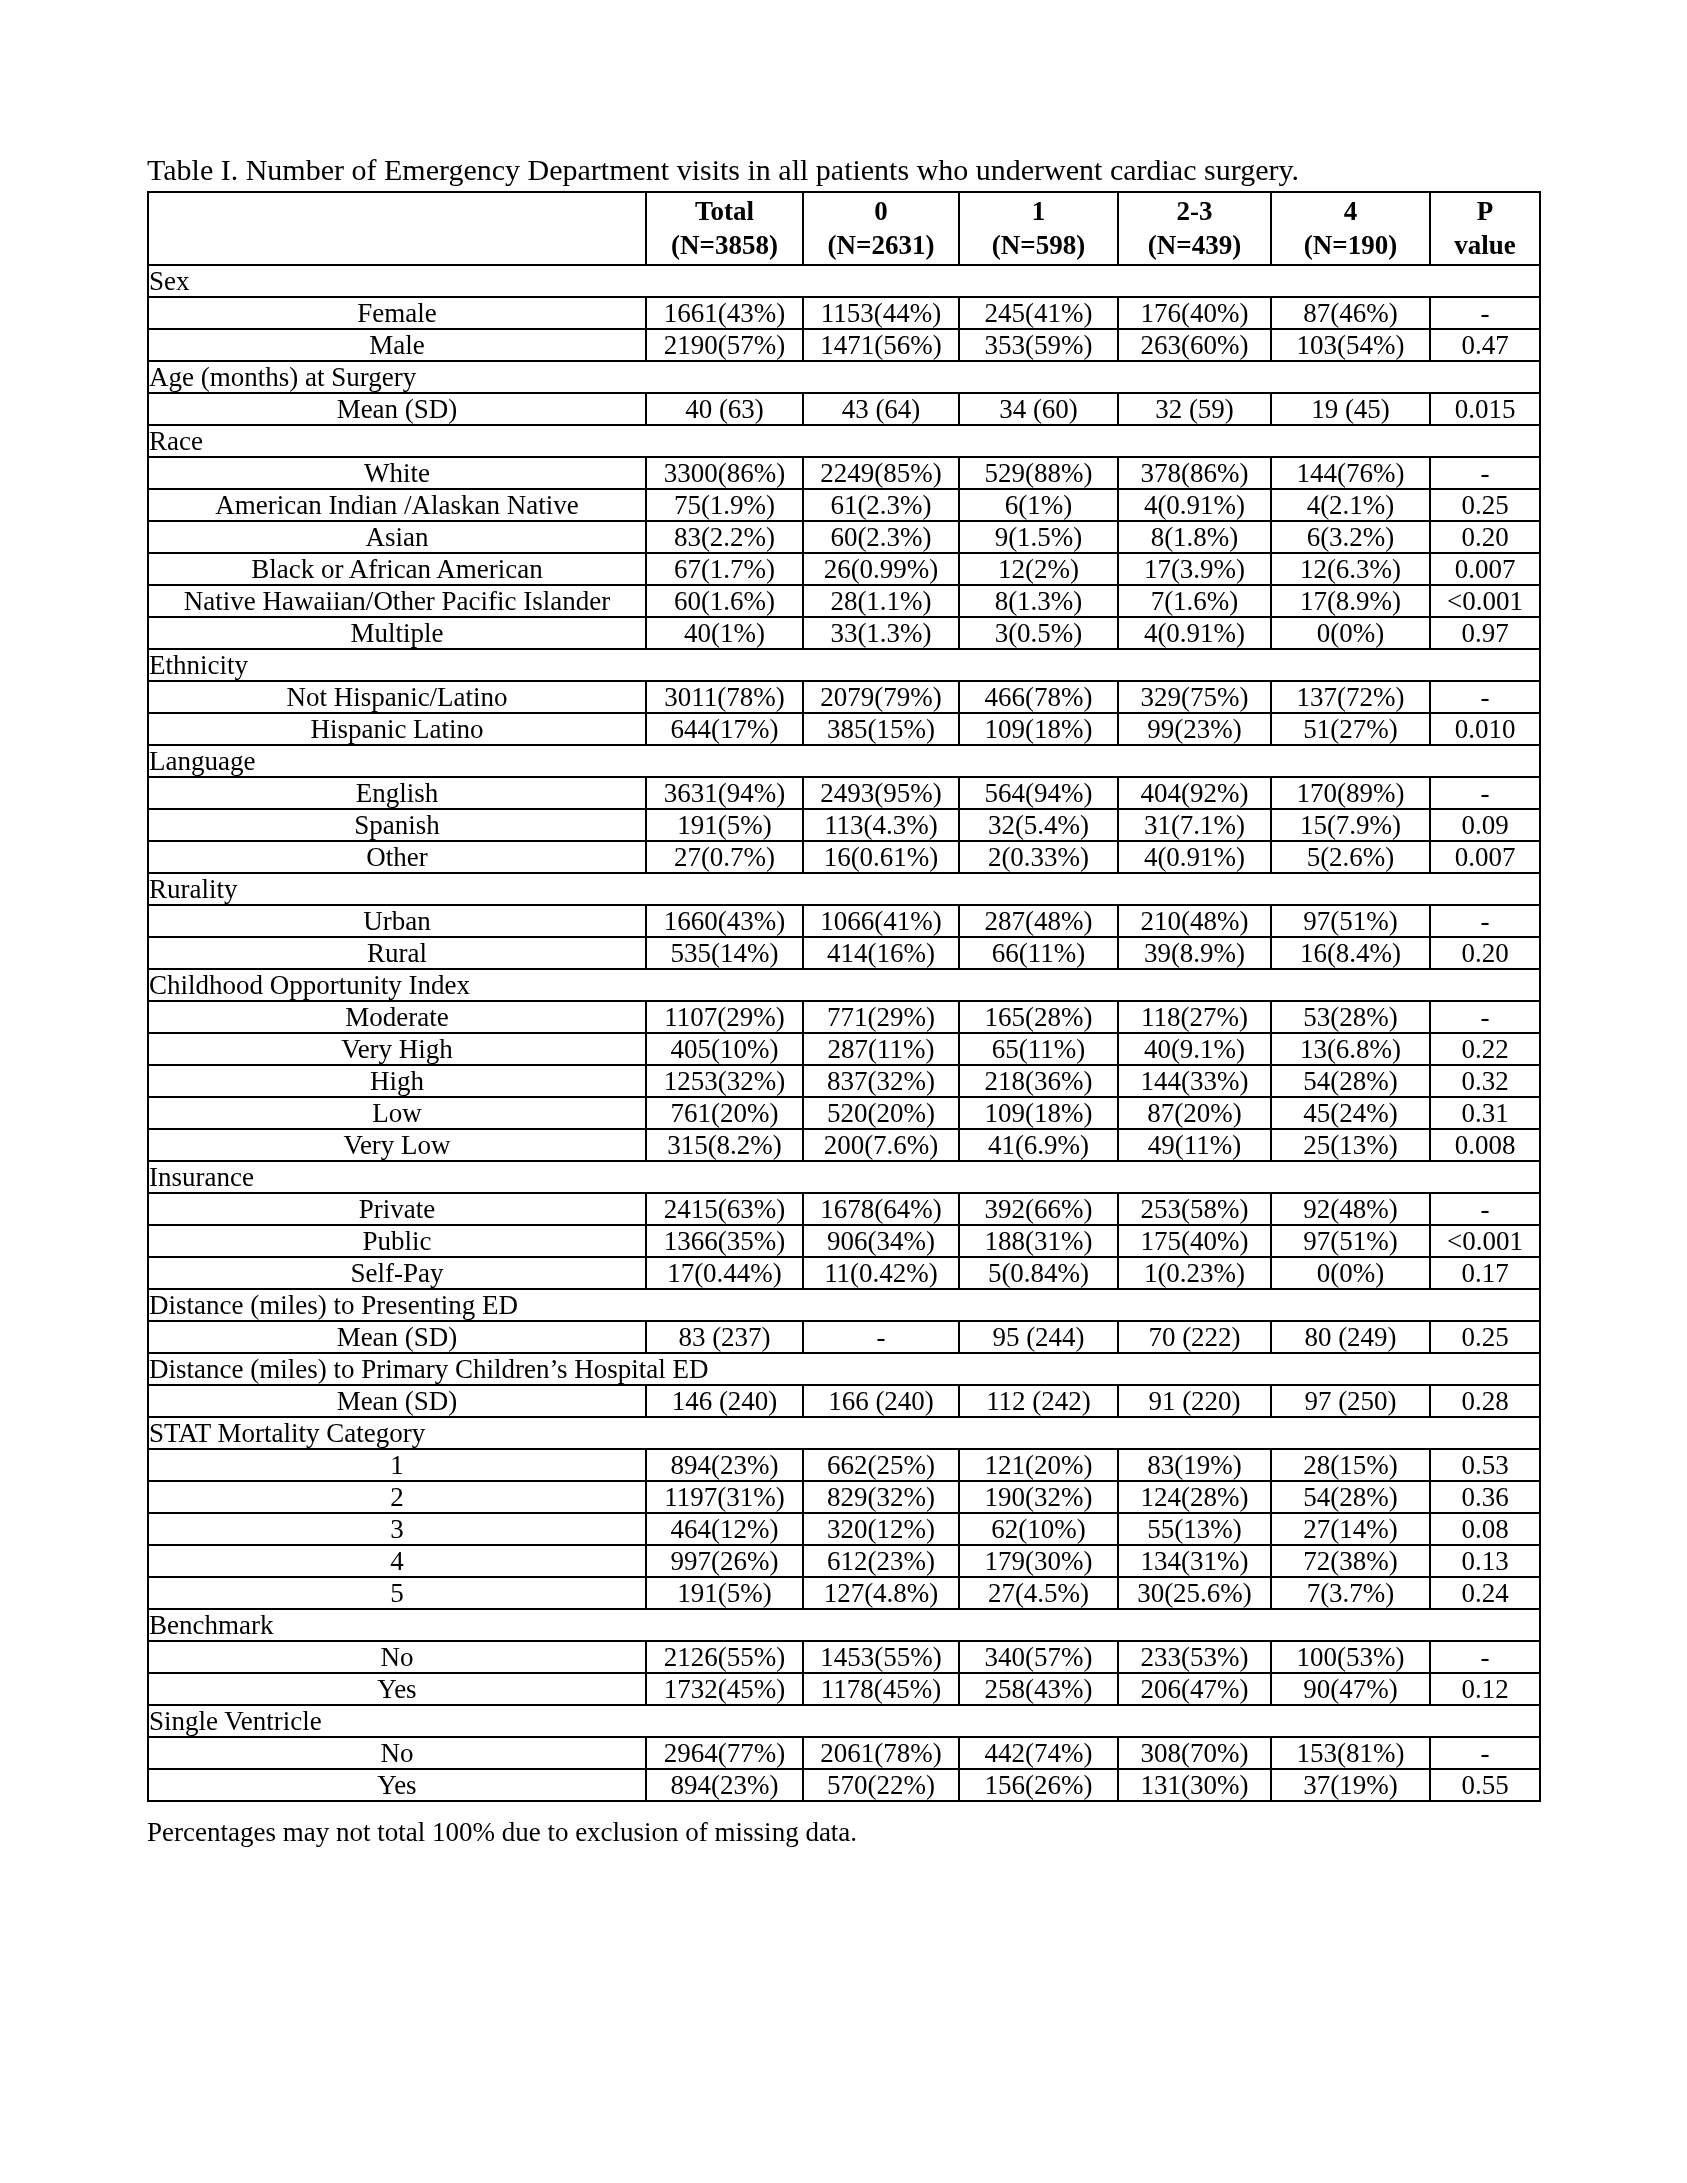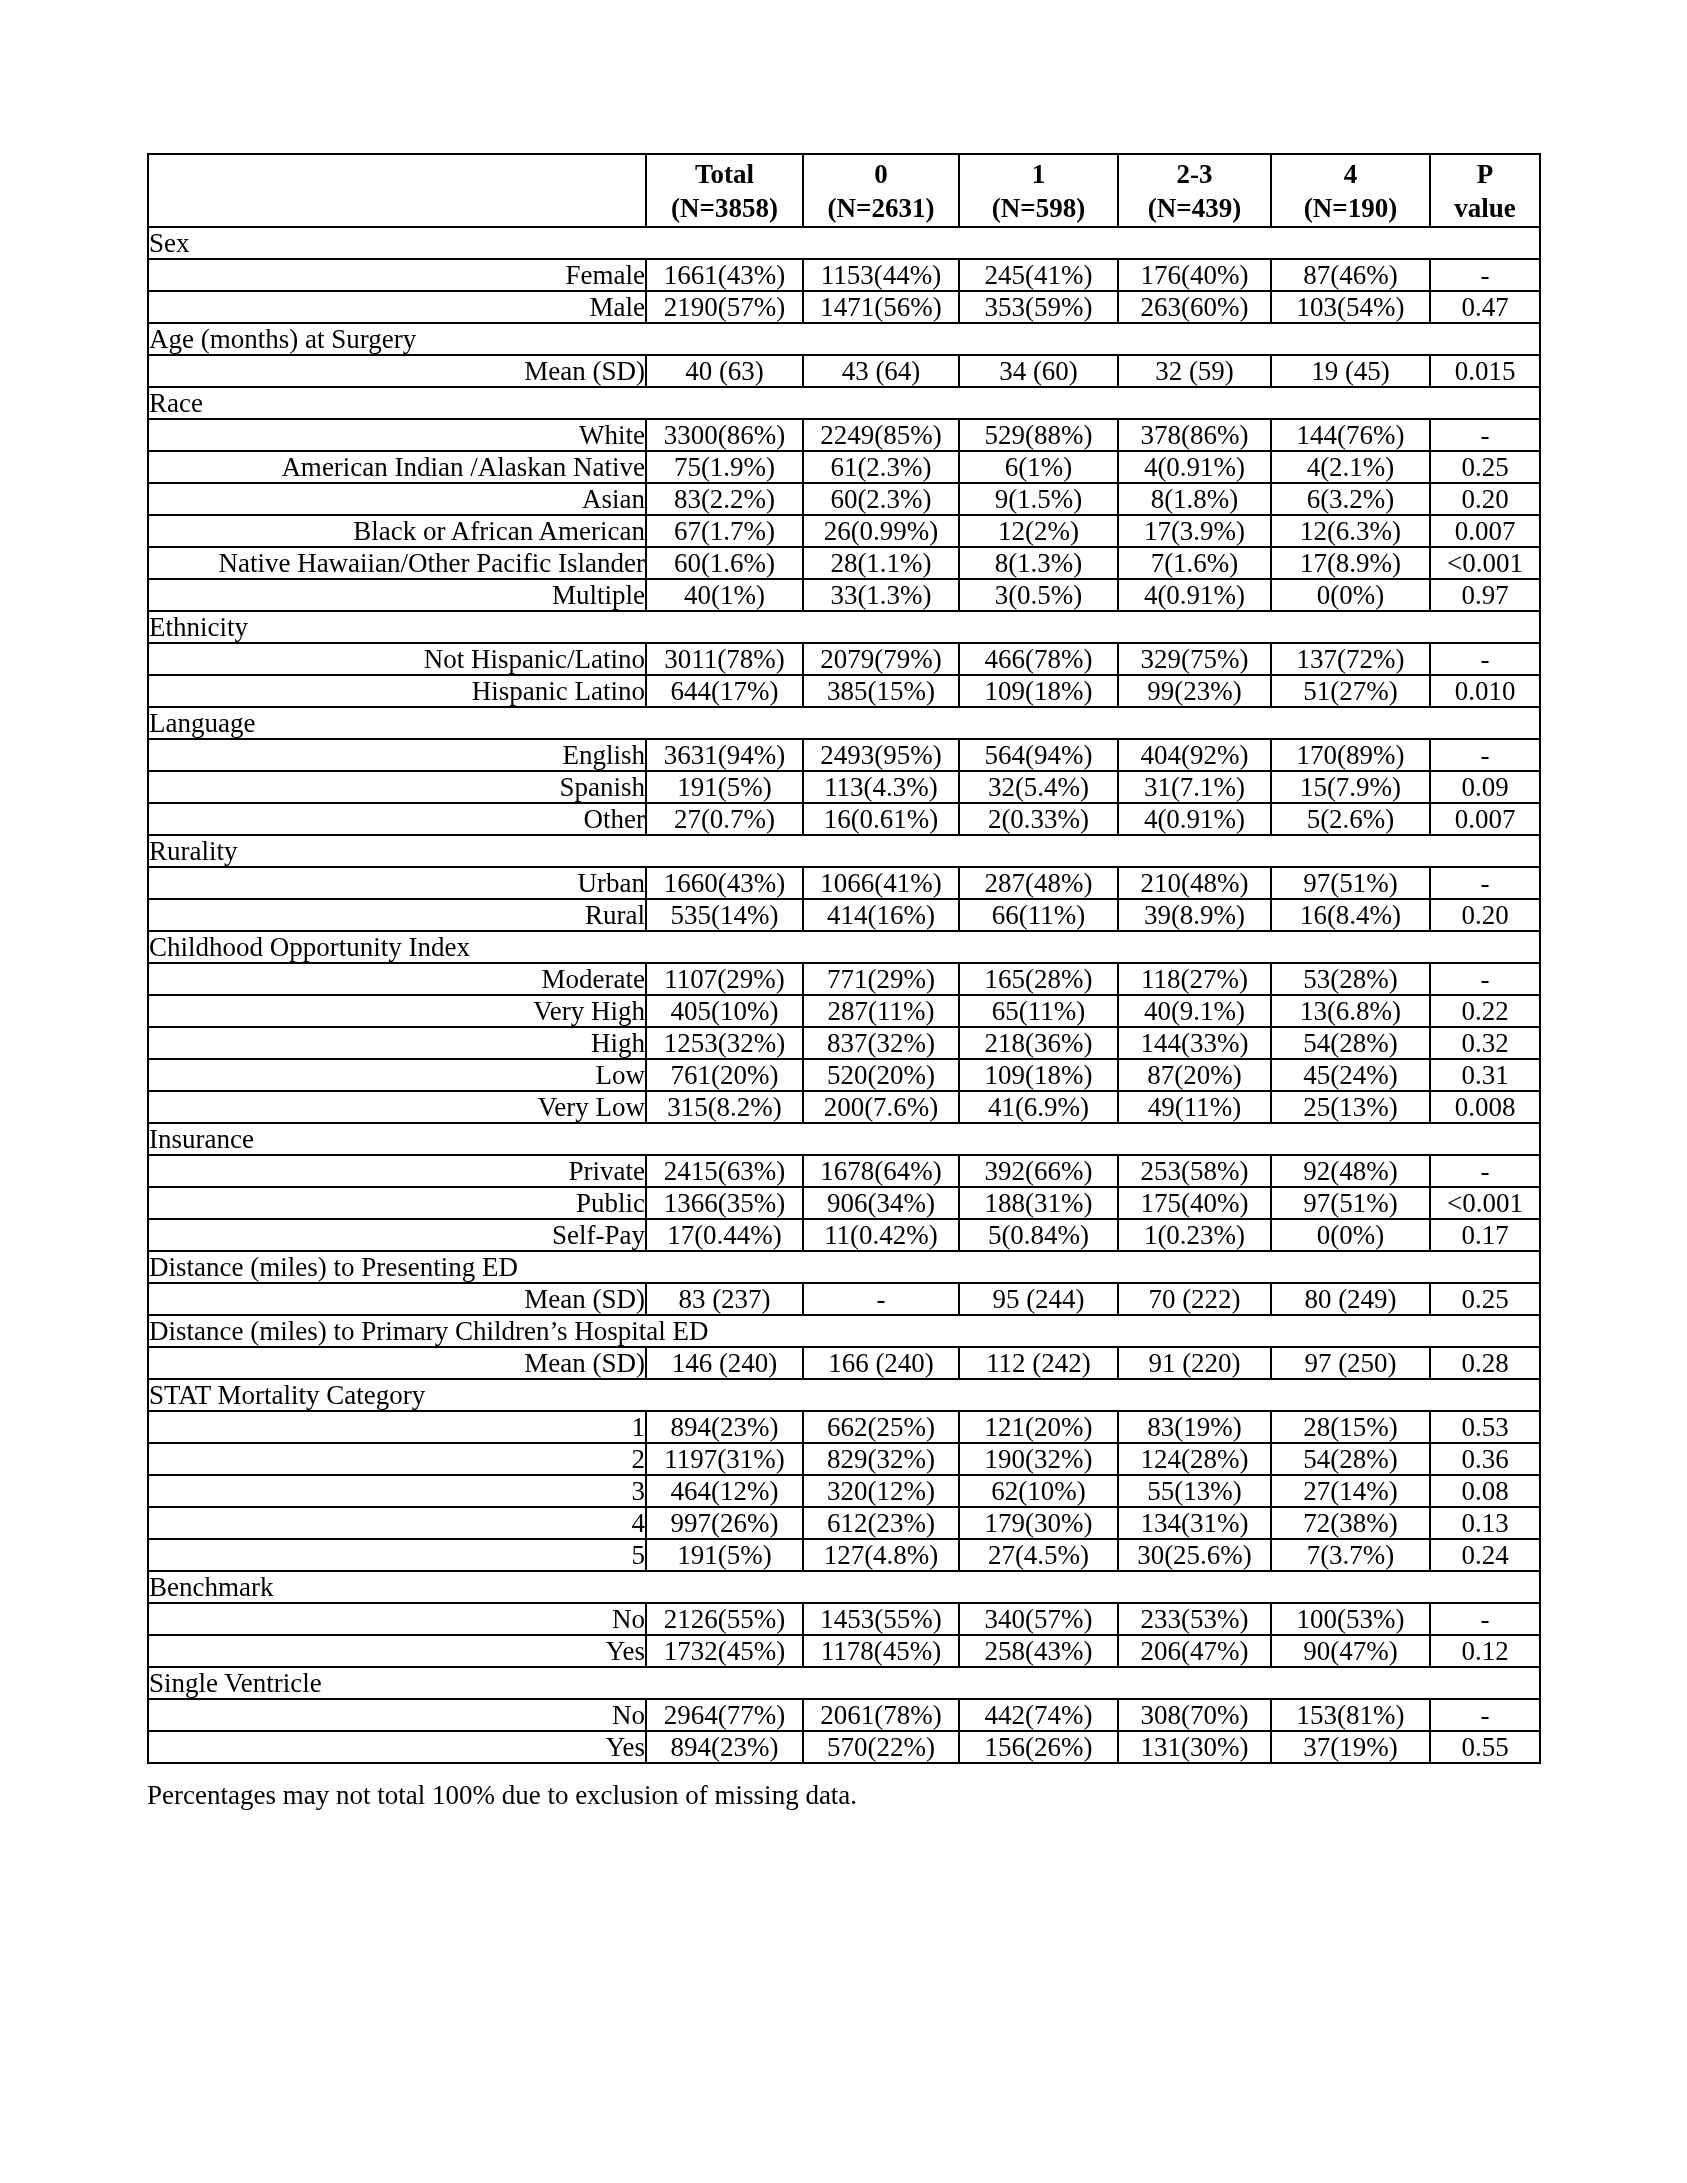--- a/index.html
+++ b/index.html
@@ -55,21 +55,21 @@
   td.section-cell {
     font-weight: normal;
     text-align: left;
     padding-left: 17px;
     font-size: 27px;
     height: 32px;
     line-height: 30px;
     vertical-align: middle;
   }
   td.label-cell {
-    text-align: right;
+    text-align: center;
     padding-right: 13.2px;
     font-size: 27px;
     height: 32px;
     line-height: 30px;
     vertical-align: middle;
     white-space: nowrap;
   }
   td.value-cell {
     text-align: center;
     font-size: 27px;
@@ -83,20 +83,21 @@
     font-size: 27px;
     line-height: 32px;
     margin-top: 14.6px;
   }
 </style>
 </head>
 <body>
 
 <div class="page">
   <div class="content">
+    <p class="title">Table I. Number of Emergency Department visits in all patients who underwent cardiac surgery.</p>
 
     <table class="main">
       <colgroup>
         <col style="width:498px">
         <col style="width:157px">
         <col style="width:156px">
         <col style="width:159px">
         <col style="width:153px">
         <col style="width:159px">
         <col style="width:110px">

